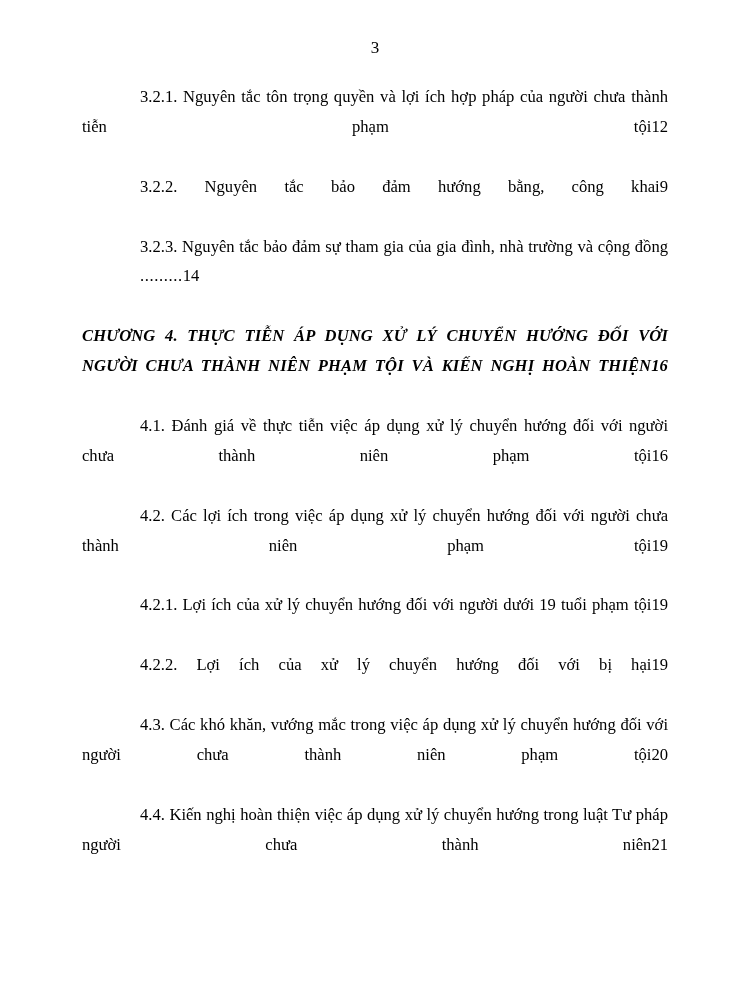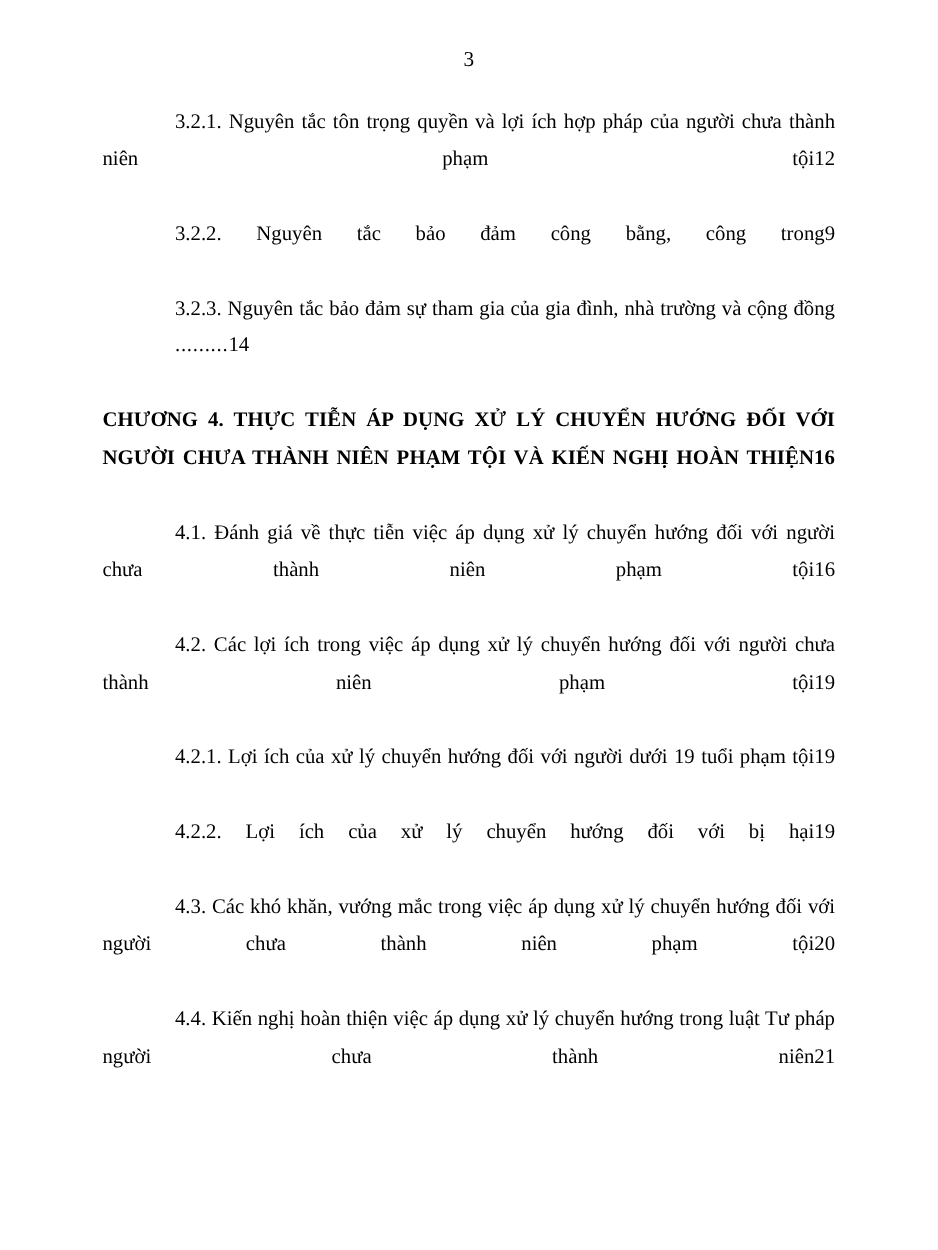--- a/index.html
+++ b/index.html
@@ -45,20 +45,21 @@
     text-justify: inter-word;
     text-indent: 58px;
     margin: 0;
     padding: 0;
     word-spacing: 0px;
     hyphens: none;
   }
   .entry.bold {
     font-weight: bold;
     letter-spacing: 0.1px;
+    font-style: italic;
   }
   .entry.noindent {
     text-indent: 0;
   }
 
   
   .t { }
 
   
   .tail {
@@ -84,22 +85,22 @@
   }
 </style>
 </head>
 <body>
 
 <div class="page">
 
   <div class="page-number">3</div>
 
   <div class="toc" id="toc-root">
-      <p class="entry"><span class="t">3.2.1. Nguyên tắc tôn trọng quyền và lợi ích hợp pháp của người chưa thành niên phạm tội</span><span class="tail"><span class="lead"></span><span class="pg">12</span></span></p>
-      <p class="entry"><span class="t">3.2.2. Nguyên tắc bảo đảm công bằng, công trong</span><span class="tail"><span class="lead"></span><span class="pg">9</span></span></p>
+      <p class="entry"><span class="t">3.2.1. Nguyên tắc tôn trọng quyền và lợi ích hợp pháp của người chưa thành tiễn phạm tội</span><span class="tail"><span class="lead"></span><span class="pg">12</span></span></p>
+      <p class="entry"><span class="t">3.2.2. Nguyên tắc bảo đảm hướng bằng, công khai</span><span class="tail"><span class="lead"></span><span class="pg">9</span></span></p>
       <p class="entry"><span class="t">3.2.3. Nguyên tắc bảo đảm sự tham gia của gia đình, nhà trường và cộng đồng</span><span class="tail"><span class="lead">.........</span><span class="pg">14</span></span></p>
       <p class="entry bold noindent"><span class="t">CHƯƠNG 4. THỰC TIỄN ÁP DỤNG XỬ LÝ CHUYỂN HƯỚNG ĐỐI VỚI NGƯỜI CHƯA THÀNH NIÊN PHẠM TỘI VÀ KIẾN NGHỊ HOÀN THIỆN</span><span class="tail"><span class="lead"></span><span class="pg">16</span></span></p>
       <p class="entry"><span class="t">4.1. Đánh giá về thực tiễn việc áp dụng xử lý chuyển hướng đối với người chưa thành niên phạm tội</span><span class="tail"><span class="lead"></span><span class="pg">16</span></span></p>
       <p class="entry"><span class="t">4.2. Các lợi ích trong việc áp dụng xử lý chuyển hướng đối với người chưa thành niên phạm tội</span><span class="tail"><span class="lead"></span><span class="pg">19</span></span></p>
       <p class="entry"><span class="t">4.2.1. Lợi ích của xử lý chuyển hướng đối với người dưới 19 tuổi phạm tội</span><span class="tail"><span class="lead"></span><span class="pg">19</span></span></p>
       <p class="entry"><span class="t">4.2.2. Lợi ích của xử lý chuyển hướng đối với bị hại</span><span class="tail"><span class="lead"></span><span class="pg">19</span></span></p>
       <p class="entry"><span class="t">4.3. Các khó khăn, vướng mắc trong việc áp dụng xử lý chuyển hướng đối với người chưa thành niên phạm tội</span><span class="tail"><span class="lead"></span><span class="pg">20</span></span></p>
       <p class="entry"><span class="t">4.4. Kiến nghị hoàn thiện việc áp dụng xử lý chuyển hướng trong luật Tư pháp người chưa thành niên</span><span class="tail"><span class="lead"></span><span class="pg">21</span></span></p>
     </div>
 

